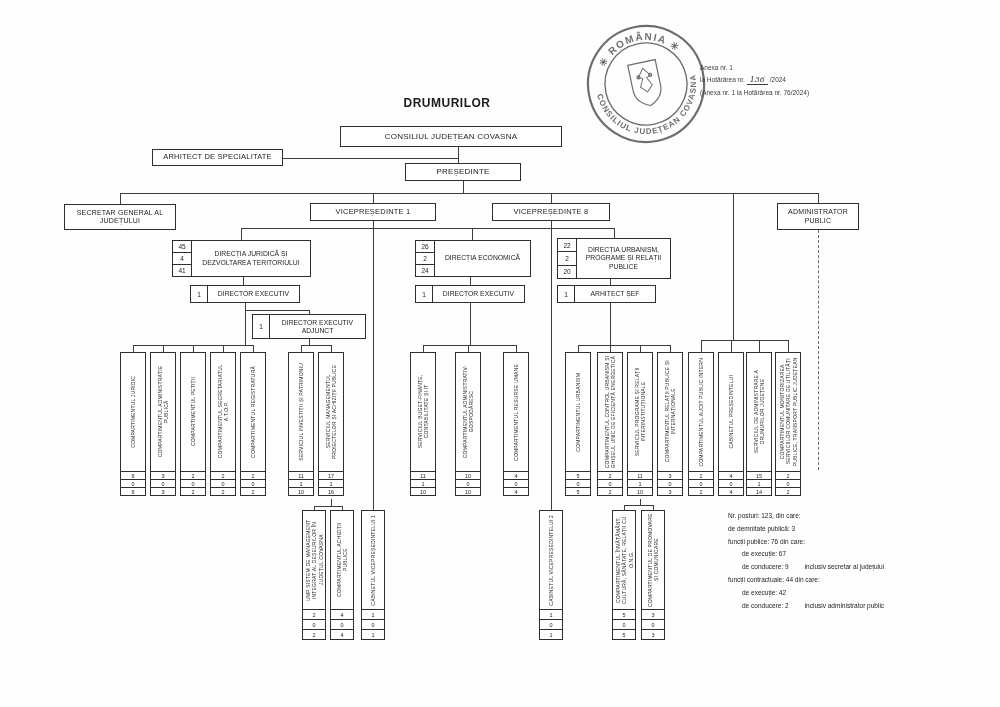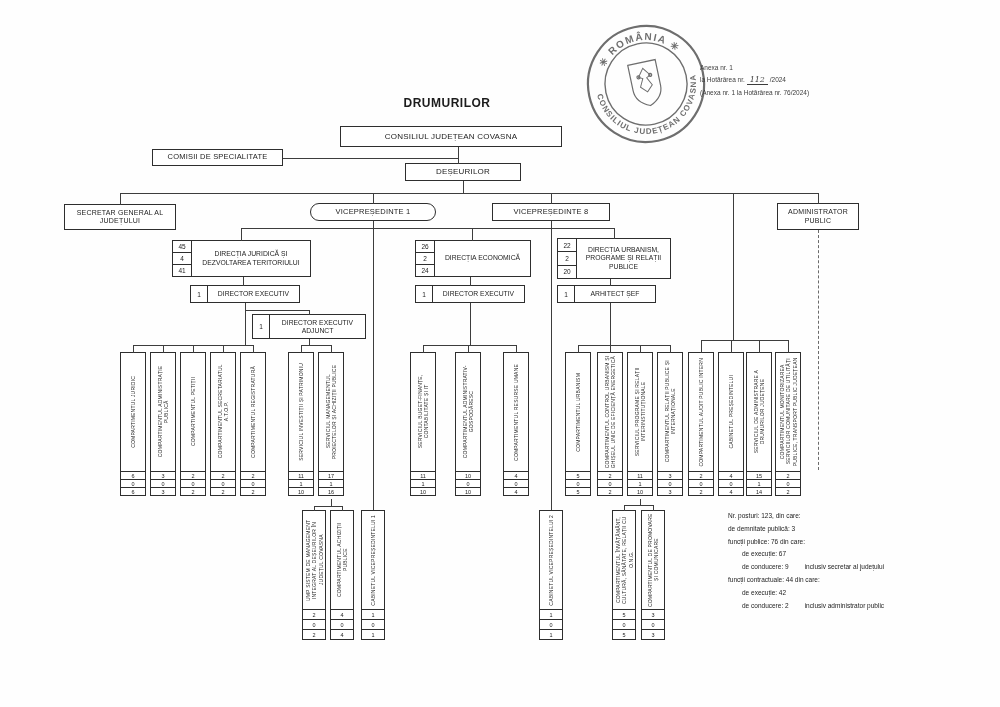--- a/index.html
+++ b/index.html
@@ -68,31 +68,31 @@
       <path d="M66,50 l-6,8 4,2 -4,8 6,6 6,-6 -4,-8 4,-2 z" stroke-width="1"></path>
       <circle cx="60" cy="58" r="1.5"></circle>
         <circle cx="72" cy="58" r="1.5"></circle>
     </g>
   </svg>
 
   <div class="annex">
     <div>Anexa nr. 1</div>
     <div>
       <span>la Hotărârea nr.</span>
-      <span class="hand">112</span>
+      <span class="hand">136</span>
       <span>/2024</span>
     </div>
     <div>(Anexa nr. 1 la Hotărârea nr. 76/2024)</div>
   </div>
 
   <div class="box" style="left:340px;top:126px;width:222px;height:21px;font-size:8px;">CONSILIUL JUDEȚEAN COVASNA</div>
-  <div class="box" style="left:152px;top:149px;width:131px;height:17px;">COMISII DE SPECIALITATE</div>
-  <div class="box" style="left:405px;top:163px;width:116px;height:18px;font-size:8px;">DEȘEURILOR</div>
+  <div class="box" style="left:152px;top:149px;width:131px;height:17px;">ARHITECT DE SPECIALITATE</div>
+  <div class="box" style="left:405px;top:163px;width:116px;height:18px;font-size:8px;">PREȘEDINTE</div>
   <div class="box" style="left:64px;top:204px;width:112px;height:26px;font-size:7px;">SECRETAR GENERAL AL JUDEȚULUI</div>
-  <div class="box" style="left:310px;top:203px;width:126px;height:18px;border-radius:9px;">VICEPREȘEDINTE 1</div>
+  <div class="box" style="left:310px;top:203px;width:126px;height:18px;">VICEPREȘEDINTE 1</div>
   <div class="box" style="left:492px;top:203px;width:118px;height:18px;">VICEPREȘEDINTE 8</div>
   <div class="box" style="left:777px;top:203px;width:82px;height:27px;font-size:7px;">ADMINISTRATOR PUBLIC</div>
 
   <div class="dir" style="left:172px;top:240px;width:139px;height:37px;">
     <div class="dnums">
       <div>45</div>
       <div>4</div>
       <div>41</div>
     </div>
     <div class="dlab">DIRECȚIA JURIDICĂ ȘI DEZVOLTAREA TERITORIULUI</div>

